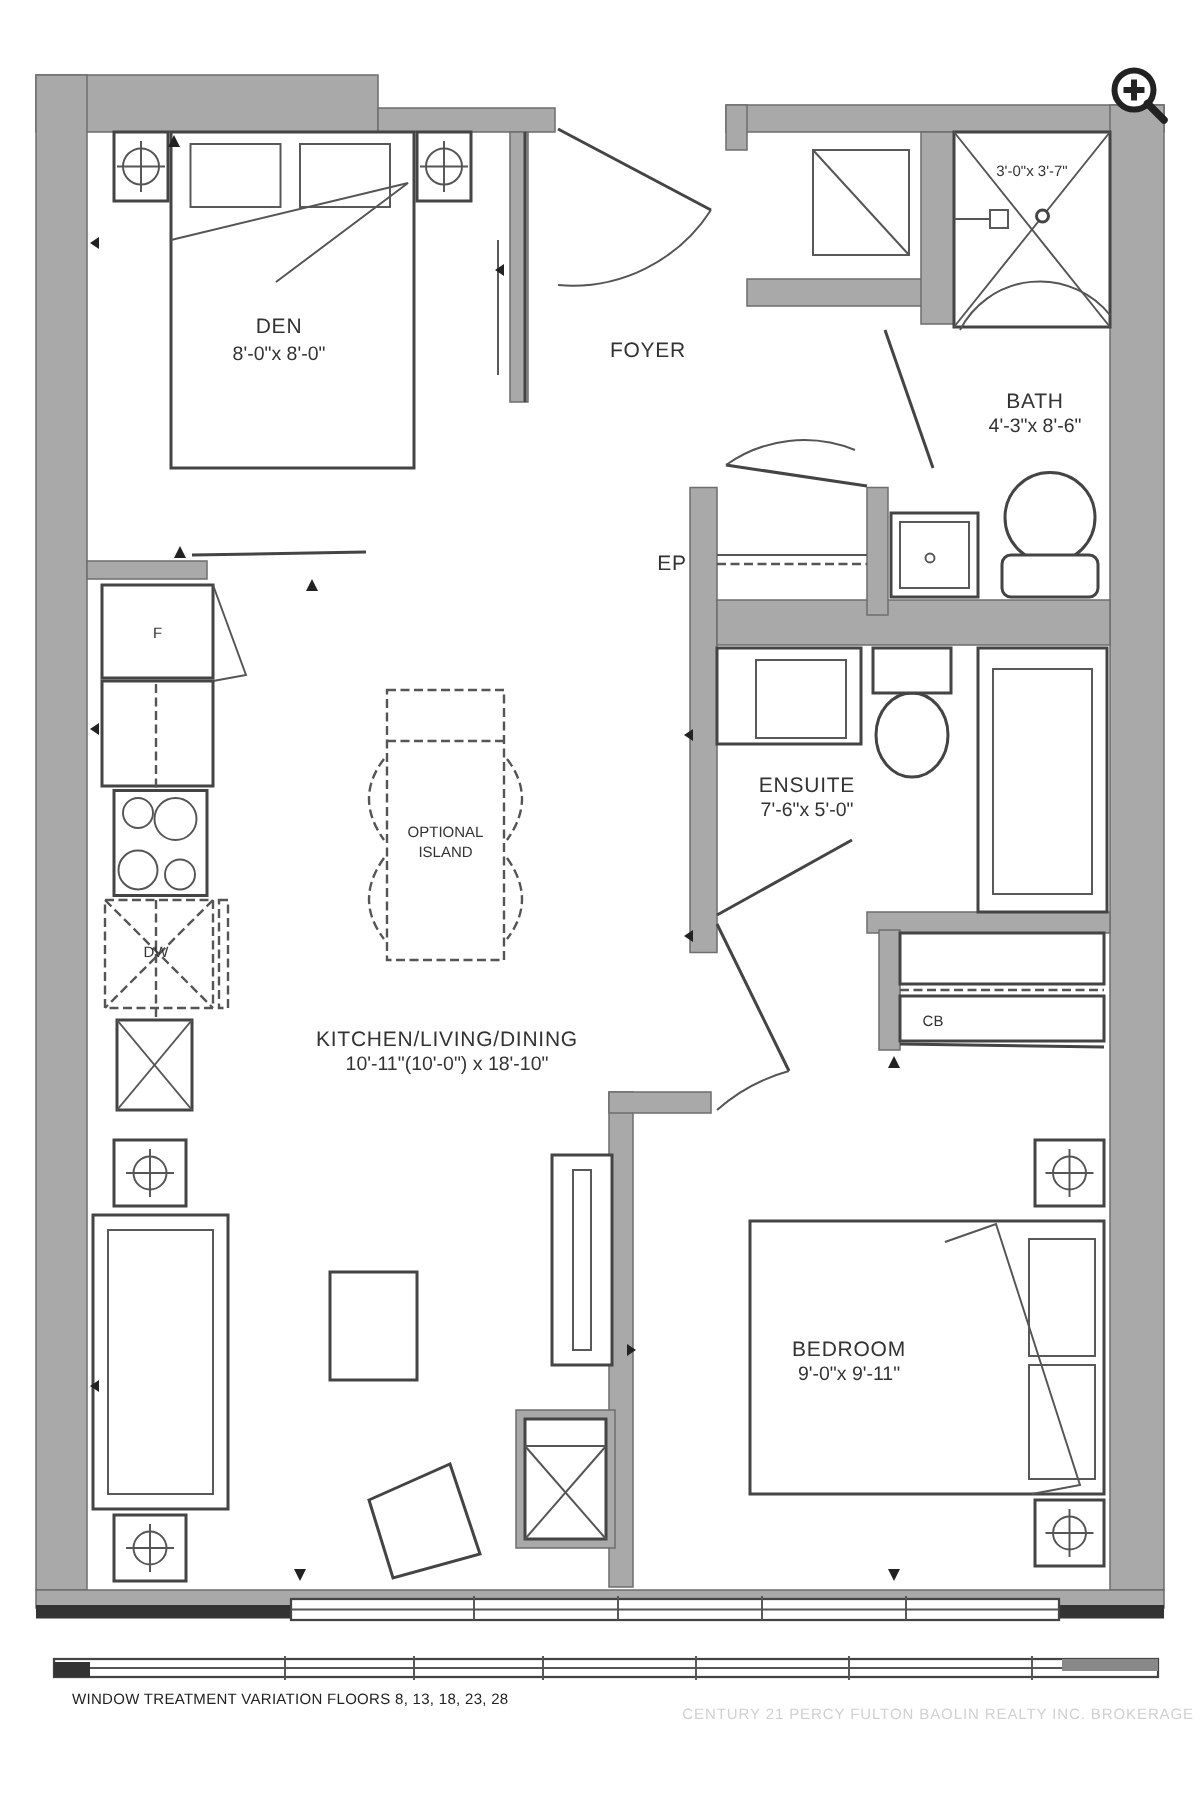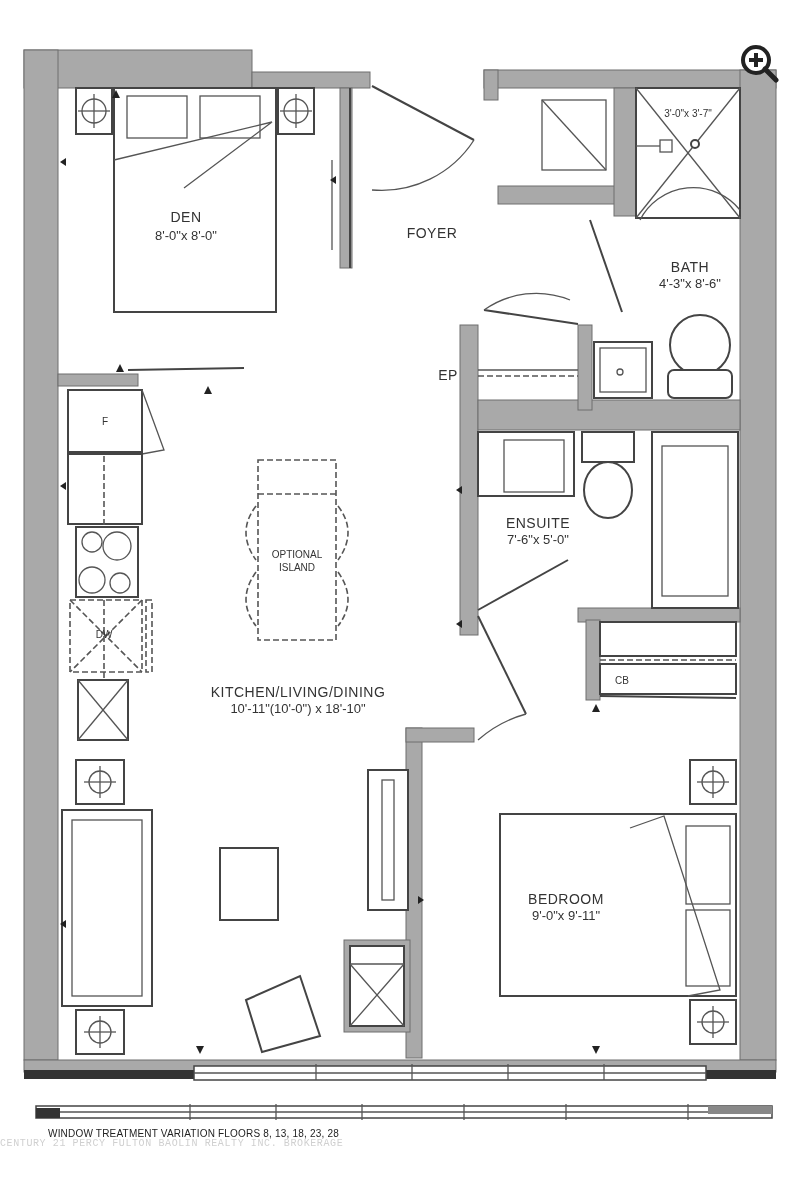--- a/index.html
+++ b/index.html
@@ -10,21 +10,21 @@
   .thin { fill:none; stroke:#555; stroke-width:1.3; }
   .dash { fill:none; stroke:#555; stroke-width:1.6; stroke-dasharray:6 3; }
   .fixture { fill:#fff; stroke:#444; stroke-width:2; }
   .lbl { font-family:"Liberation Sans", sans-serif; fill:#333; text-anchor:middle; }
   .room-name { font-size:14px; letter-spacing:0.5px; }
   .room-dim { font-size:13px; }
   .small { font-size:10px; }
   .tri { fill:#222; }
   .zoom-btn { position:absolute; left:738px; top:42px; width:42px; height:42px; cursor:pointer; }
   .footer-text { position:absolute; left:48px; top:1128px; font-size:10px; color:#222; letter-spacing:0.2px; font-family:"Liberation Sans", sans-serif; }
-  .watermark { position:absolute; left:0; width:796px; text-align:left; top:1138px; font-size:10px; color:#d0d0d0; letter-spacing:0.6px; font-family:Liberation Mono, monospace; }
+  .watermark { position:absolute; left:0; width:796px; text-align:right; top:1138px; font-size:10px; color:#d0d0d0; letter-spacing:0.6px; font-family:Liberation Sans, sans-serif; }
 </style>
 </head>
 <body>
 
 <svg id="plan" viewBox="0 0 800 1199" xmlns="http://www.w3.org/2000/svg">
 
   <g>
 
     <rect class="wall" x="24" y="50" width="228" height="38"></rect>
     <rect class="wall" x="252" y="72" width="118" height="16"></rect>

